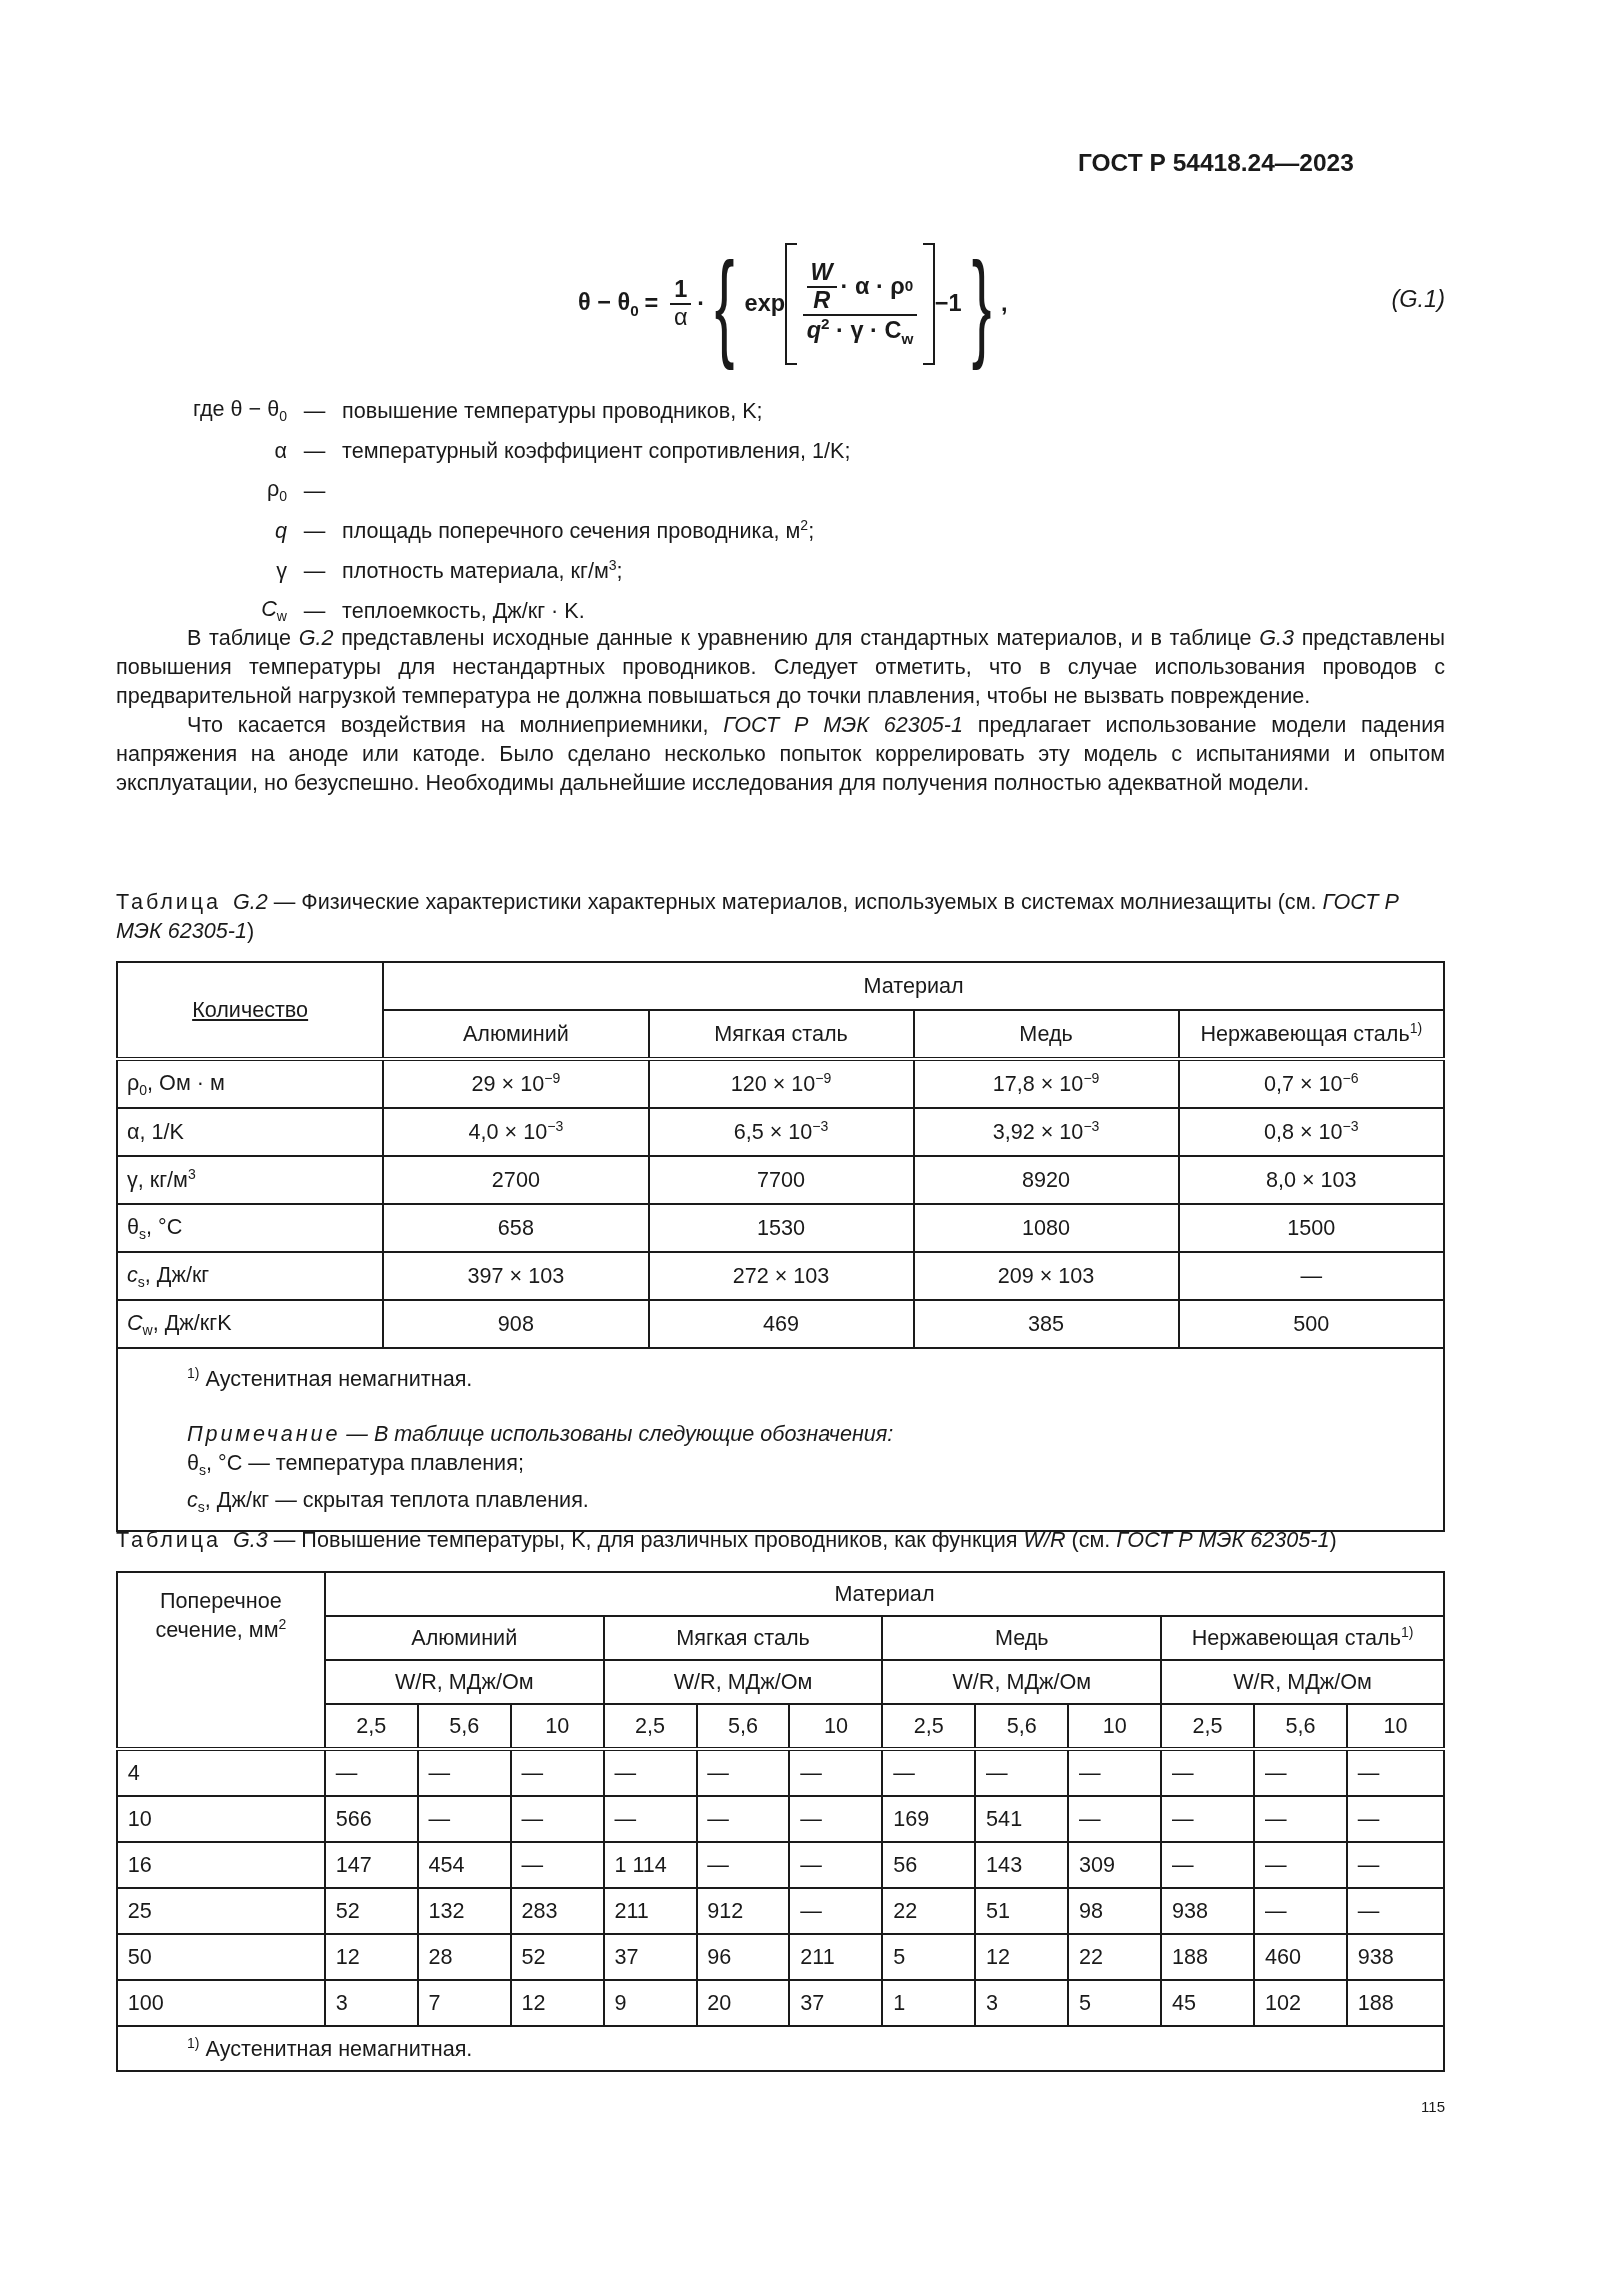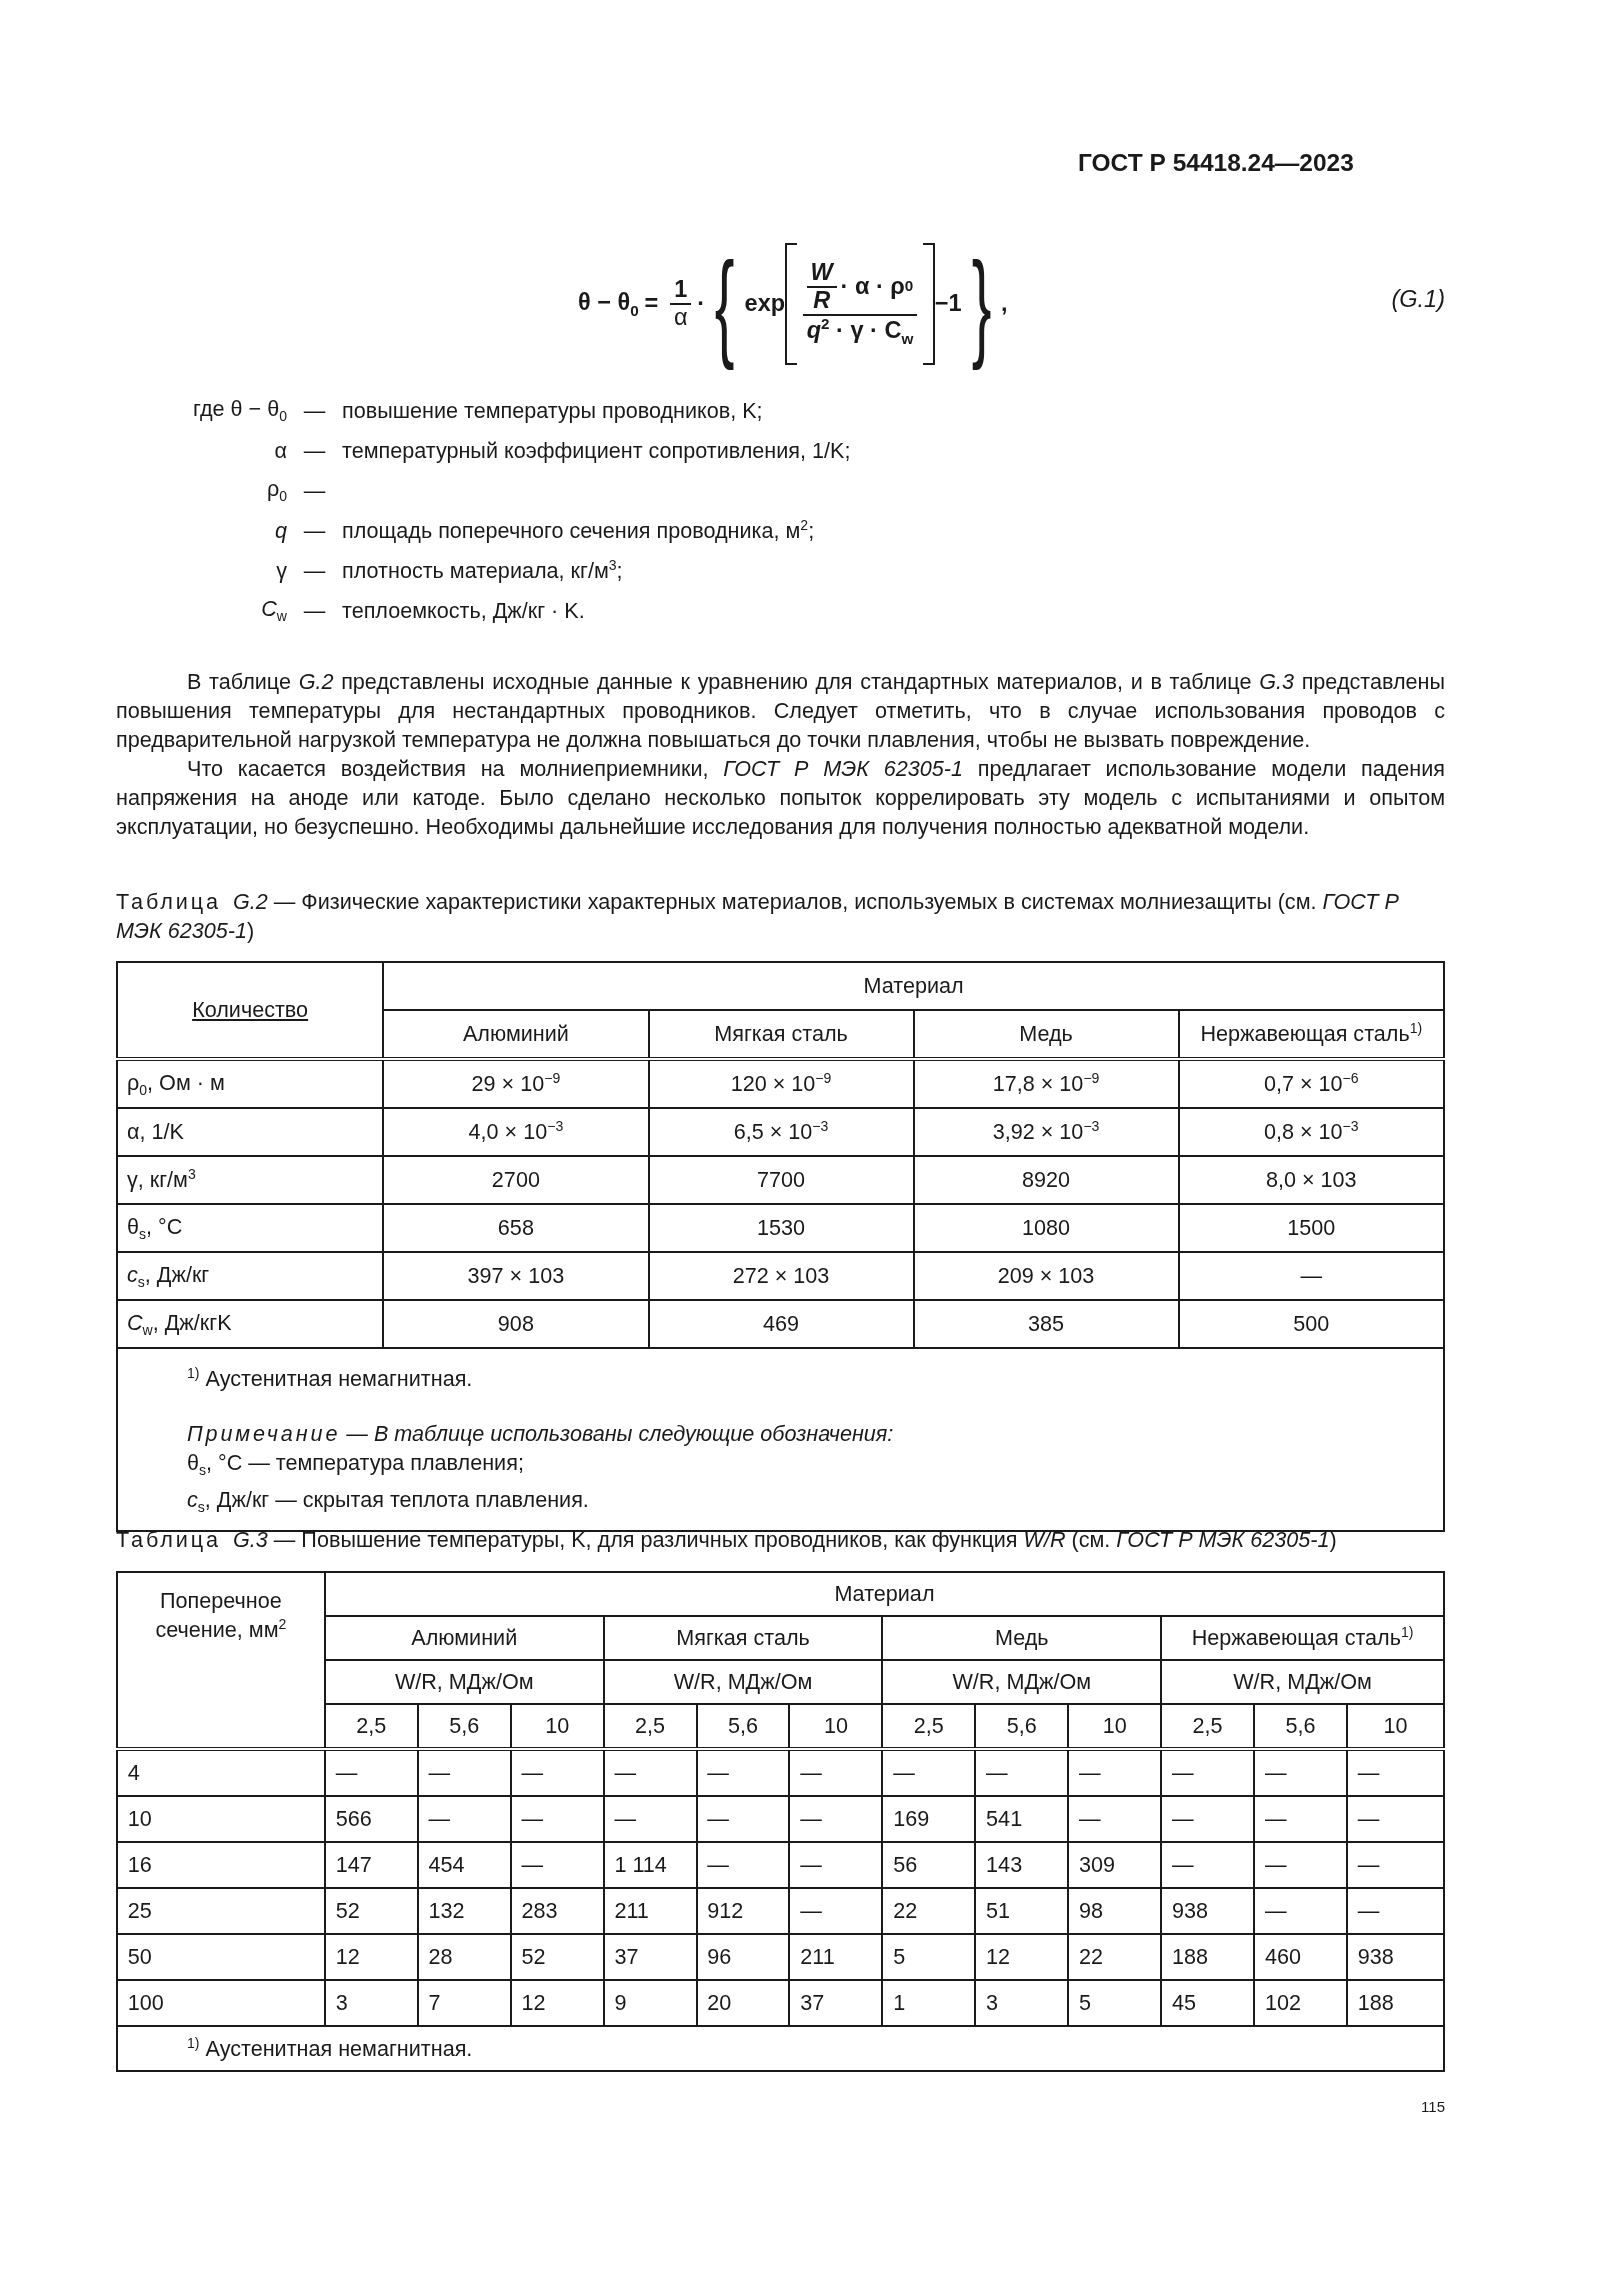--- a/index.html
+++ b/index.html
@@ -15,21 +15,21 @@
   .brace { font-weight: normal; font-size: 118px; line-height: 1; transform: scaleX(0.5); display: inline-block; }
   .bracket { display: inline-block; width: 9.8px; height: 118px; border: 2px solid #1a1a1a; }
   .bracket.left { border-right: none; }
   .bracket.right { border-left: none; }
   sub, sup { font-size: 0.65em; }
   .legend { left: 127px; top: 384px; font-size: 21.6px; }
   .legend-row { display: flex; height: 40px; align-items: flex-end; }
   .legend-sym { width: 160px; text-align: right; }
   .legend-dash { width: 55px; text-align: center; }
   .legend-text { padding-left: 0; margin-top: 15px; }
-  .para { left: 116px; width: 1329px; font-size: 21.6px; line-height: 29px; text-align: justify; margin-top: 44px; }
+  .para { left: 116px; width: 1329px; font-size: 21.6px; line-height: 29px; text-align: justify; }
   .para p { margin: 0; text-indent: 71px; }
   .caption { left: 116px; width: 1333px; font-size: 21.6px; line-height: 29px; }
   .spaced { letter-spacing: 2.9px; }
   table { border-collapse: collapse; font-size: 21.6px; }
   td, th { border: 2px solid #1a1a1a; font-weight: normal; padding: 0; }
   .t2 { left: 116px; top: 961px; width: 1329px; }
   .t2 td { height: 46px; text-align: center; }
   .t2 td.qlabel { text-align: left; padding-left: 9px; }
   .t2 tr.hdr-sep td { border-bottom: 4.9px double #1a1a1a; }
   .t2 .foot { text-align: left; padding: 9.8px 0 7.8px 69px; height: auto; line-height: 29px; }

